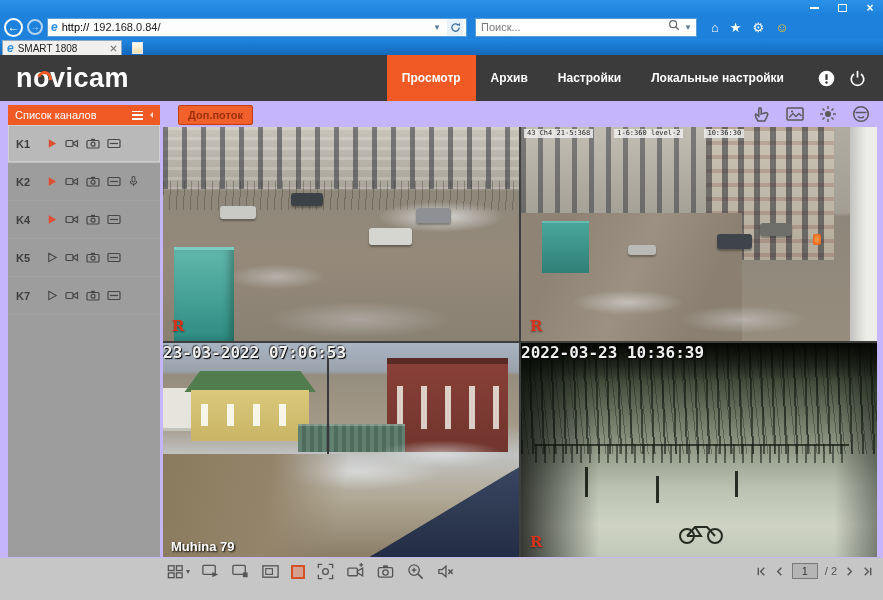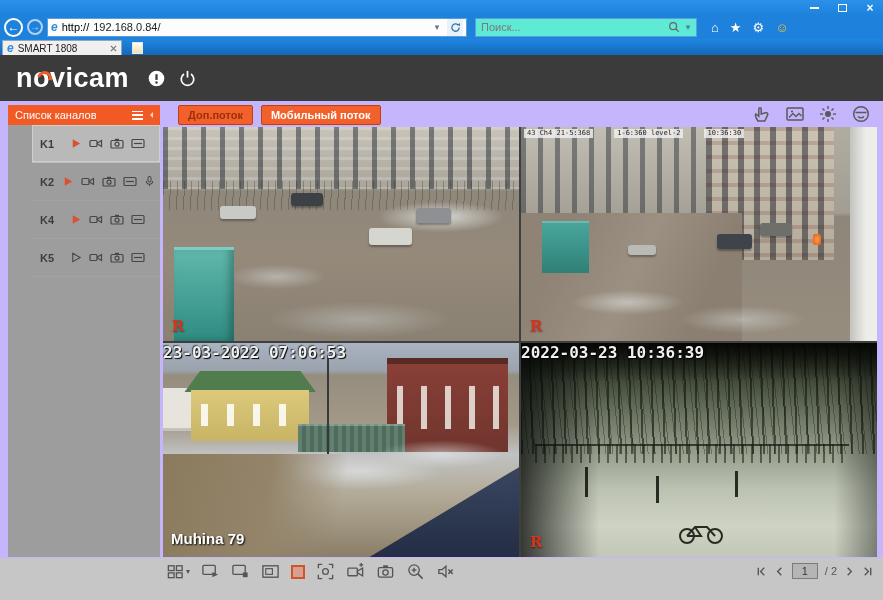--- a/index.html
+++ b/index.html
@@ -16,21 +16,21 @@
 
   .browser-toolbar { height:24px; background:#1e82dd; display:flex; align-items:center; padding:0 4px; gap:4px; }
   .nav-circle { width:19px; height:19px; border-radius:50%; border:2px solid #fff; color:#fff; display:flex; align-items:center; justify-content:center; font-size:12px; line-height:1; flex:0 0 auto; }
   .nav-circle.fwd { width:16px; height:16px; border-color:rgba(255,255,255,.65); color:rgba(255,255,255,.75); font-size:10px; }
   .url-bar { height:19px; background:#fdfdfd; border:1px solid #5a9fd6; flex:0 0 420px; display:flex; align-items:center; padding:0 3px; font-size:11px; gap:4px; }
   .ie-e { color:#2f8ce0; font-weight:bold; font-style:italic; font-size:12px; }
   .url-host { color:#222; }
   .url-right { margin-left:auto; display:flex; align-items:center; gap:2px; }
   .mini-box { width:16px; height:17px; display:flex; align-items:center; justify-content:center; color:#5a7a95; font-size:9px; }
   .mini-box.refresh { background:#e7f2fb; }
-  .search-box { height:19px; background:#5eead4; border:1px solid #5a9fd6; flex:0 0 222px; margin-left:4px; display:flex; align-items:center; }
+  .search-box { height:19px; background:#ffffff; border:1px solid #5a9fd6; flex:0 0 222px; margin-left:4px; display:flex; }
   .search-box input { flex:1; border:none; outline:none; font-size:11px; padding:0 5px; color:#555; font-family:"Liberation Sans",sans-serif; background:transparent; }
   .search-box input::placeholder { color:#7a7a7a; }
   .chrome-icons { display:flex; align-items:center; gap:11px; margin-left:10px; color:#fff; }
   .ci { font-size:13px; line-height:1; }
   .ci.smiley { color:#f7c325; }
 
   .tabbar { height:16px; background:linear-gradient(#1f86e2,#1468ba); display:flex; align-items:flex-end; padding-left:2px; }
   .tab { width:120px; height:15px; background:#f1f0ef; border:1px solid #8fa8bf; border-bottom:none; display:flex; align-items:center; gap:4px; padding:0 4px; font-size:10px; color:#222; }
   .tab-title { flex:1; white-space:nowrap; overflow:hidden; }
   .newtab { width:11px; height:12px; background:linear-gradient(#fffdf4,#efe0ae); border:1px solid #e8e8e8; margin:0 0 1px 10px; }
@@ -48,40 +48,40 @@
   
   .content { position:relative; height:559px; background:#c4b5fd; }
 
   .sidebar { position:absolute; left:8px; top:4px; width:152px; height:452px; background:#9d9d9d; }
   .sidebar-header { height:20px; background:#f15a24; display:flex; align-items:center; padding:0 7px; color:#fff; font-size:11px; }
   .sidebar-header .sb-title { flex:1; }
   .burger { width:11px; height:9px; display:flex; flex-direction:column; justify-content:space-between; }
   .burger i { display:block; height:1.6px; background:#fff; }
   .tri-left { width:0; height:0; border:3px solid transparent; border-right-color:#ffd9c8; margin-left:4px; }
 
-  .channel-row { height:38px; display:flex; align-items:center; padding:0 8px; gap:8px; color:#3d3d3d; border-bottom:1px solid rgba(255,255,255,.06); cursor:pointer;margin-left:24px; }
+  .channel-row { height:38px; display:flex; align-items:center; padding:0 8px; gap:8px; color:#3d3d3d; border-bottom:1px solid rgba(255,255,255,.06); cursor:pointer; }
   .channel-row.selected { background:#b9b9b9; box-shadow:inset 0 0 0 1px #cfcfcf; }
   .ch-name { width:22px; font-size:11px; font-weight:bold; color:#3d3d3d; }
   .ch-icons { display:flex; align-items:center; gap:7px; }
 
   
   .stream-bar { position:absolute; left:178px; top:4px; display:flex; gap:8px; }
   .stream-btn { height:20px; padding:0 9px; background:#f2612c; border:1px solid #c03e10; border-radius:2px; color:#9c2f08; font-size:11px; font-weight:bold; display:flex; align-items:center; cursor:pointer; }
   .stream-btn.active { color:#fff; }
   .view-tools { position:absolute; right:12px; top:3px; display:flex; gap:13px; align-items:center; }
 
   
   .video-grid { position:absolute; left:163px; top:26px; width:714px; height:430px; display:grid; grid-template-columns:1fr 1fr; grid-template-rows:1fr 1fr; gap:2px; background:#3f3f3f; }
   .cam { position:relative; overflow:hidden; background:#8a8a8a; cursor:pointer; }
   .cam.selected { box-shadow:inset 0 0 0 2px #2bd9d2; }
   .scene { position:absolute; inset:0; }
   .layer { position:absolute; }
   .osd-ts { position:absolute; font-family:"DejaVu Sans Mono", monospace; color:#f0f0f0; font-weight:bold; text-shadow:1px 1px 1px #000, -1px -1px 1px rgba(0,0,0,.6); z-index:5; }
   .rec { position:absolute; left:9px; bottom:6px; color:#d8341c; font-weight:bold; font-size:15px; font-family:"DejaVu Serif", serif; text-shadow:0 1px 2px rgba(0,0,0,.45); z-index:5; }
-  .cam-label { position:absolute; left:8px; bottom:10px; color:#fff; font-weight:bold; font-size:15px; text-shadow:1px 1px 2px #000; z-index:5; }
+  .cam-label { position:absolute; left:8px; bottom:3px; color:#fff; font-weight:bold; font-size:13px; text-shadow:1px 1px 2px #000; z-index:5; }
   .car { position:absolute; border-radius:3px; box-shadow:0 2px 2px rgba(0,0,0,.3); }
 
   
   .s1 { background:linear-gradient(180deg,#b5b1a6 0%,#aba79c 28%,#8e887b 30%,#95897a 60%,#8a8173 100%); }
   .s1-bld { top:0; left:0; right:0; height:29%;
     background:repeating-linear-gradient(90deg, rgba(35,40,50,.5) 0 5px, transparent 5px 19px),
                repeating-linear-gradient(180deg, rgba(255,255,255,.18) 0 3px, transparent 3px 10px),
                linear-gradient(180deg,#c8c4b9,#a8a499); }
   .s1-trees { top:25%; left:0; right:0; height:14%; background:repeating-linear-gradient(92deg, rgba(60,55,45,.35) 0 1px, transparent 1px 7px); }
   .s1-booth { left:3%; bottom:0; width:17%; height:44%; background:linear-gradient(180deg,#62b8ac,#2e8c82); box-shadow:inset 0 3px 0 #79cdc2, inset -5px 0 7px rgba(0,0,0,.25); }
@@ -216,20 +216,26 @@
   </div>
   <span class="newtab"></span>
 </div>
 
 <div class="app-header">
   <div class="logo">
       <span>n</span>
       <span class="logo-o">o</span>
       <span>vicam</span>
     </div>
+  <div class="main-nav">
+    <div class="nav-item active">Просмотр</div>
+    <div class="nav-item">Архив</div>
+    <div class="nav-item">Настройки</div>
+    <div class="nav-item">Локальные настройки</div>
+  </div>
   <div class="hdr-icons">
     <svg width="19" height="19" viewBox="0 0 20 20">
         <circle cx="10" cy="10" r="8.2" fill="#fff"></circle>
         <line x1="10" y1="5.5" x2="10" y2="11.5" stroke="#3b3b3b" stroke-width="2.4"></line>
         <circle cx="10" cy="14.2" r="1.3" fill="#3b3b3b"></circle>
       </svg>
     <svg width="19" height="19" viewBox="0 0 20 20">
         <path d="M6.3 5.2a6.6 6.6 0 1 0 7.4 0" fill="none" stroke="#fff" stroke-width="1.8"></path>
         <line x1="10" y1="2" x2="10" y2="9" stroke="#fff" stroke-width="1.8"></line>
       </svg>
@@ -331,25 +337,45 @@
             <rect x="1" y="3.5" width="12" height="7.5" rx="1" fill="none" stroke="#474747" stroke-width="1.2"></rect>
             <circle cx="7" cy="7.2" r="2" fill="none" stroke="#474747" stroke-width="1.2"></circle>
             <rect x="5" y="1.8" width="4" height="1.6" fill="#474747"></rect>
           </svg>
         <svg width="14" height="13" viewBox="0 0 14 13">
             <rect x="1" y="2.5" width="12" height="8" rx="1" fill="none" stroke="#474747" stroke-width="1.2"></rect>
             <line x1="3" y1="6.5" x2="11" y2="6.5" stroke="#474747" stroke-width="1.2"></line>
           </svg>
       </span>
     </div>
+    <div class="channel-row">
+      <span class="ch-name">K7</span>
+      <span class="ch-icons">
+        <svg width="12" height="13" viewBox="0 0 13 13">
+            <polygon points="3,2 11,6.5 3,11" fill="none" stroke="#474747" stroke-width="1.2"></polygon>
+          </svg>
+        <svg width="14" height="13" viewBox="0 0 14 13">
+            <rect x="1" y="3.5" width="7" height="6" rx="1" fill="none" stroke="#474747" stroke-width="1.2"></rect>
+            <polygon points="8.5,6 12.5,3.5 12.5,9.5 8.5,7" fill="none" stroke="#474747" stroke-width="1.2"></polygon>
+          </svg>
+        <svg width="14" height="13" viewBox="0 0 14 13">
+            <rect x="1" y="3.5" width="12" height="7.5" rx="1" fill="none" stroke="#474747" stroke-width="1.2"></rect>
+            <circle cx="7" cy="7.2" r="2" fill="none" stroke="#474747" stroke-width="1.2"></circle>
+            <rect x="5" y="1.8" width="4" height="1.6" fill="#474747"></rect>
+          </svg>
+        <svg width="14" height="13" viewBox="0 0 14 13">
+            <rect x="1" y="2.5" width="12" height="8" rx="1" fill="none" stroke="#474747" stroke-width="1.2"></rect>
+            <line x1="3" y1="6.5" x2="11" y2="6.5" stroke="#474747" stroke-width="1.2"></line>
+          </svg>
+      </span>
+    </div>
   </div>
 
   <div class="stream-bar">
     <div class="stream-btn">Доп.поток</div>
-    <div class="stream-btn active">Мобильный поток</div>
   </div>
 
   <div class="view-tools">
     <svg width="20" height="20" viewBox="0 0 20 20">
         <path d="M6 17c-2-3-3.2-6-2.2-7l3 2.2V5a1.2 1.2 0 0 1 2.4 0v5l4.2-1.2c2-.5 3 1.2 1.8 3.2l-2.4 5z" fill="none" stroke="#5a5a5a" stroke-width="1.5"></path>
       </svg>
     <svg width="20" height="20" viewBox="0 0 20 20">
         <rect x="2" y="4" width="16" height="12" rx="1" fill="none" stroke="#5a5a5a" stroke-width="1.5"></rect>
         <path d="M4 13.5l4-4 3 3 3-3 2.5 2.5" fill="none" stroke="#5a5a5a" stroke-width="1.3"></path>
         <circle cx="7" cy="7.5" r="1.1" fill="#5a5a5a"></circle>

